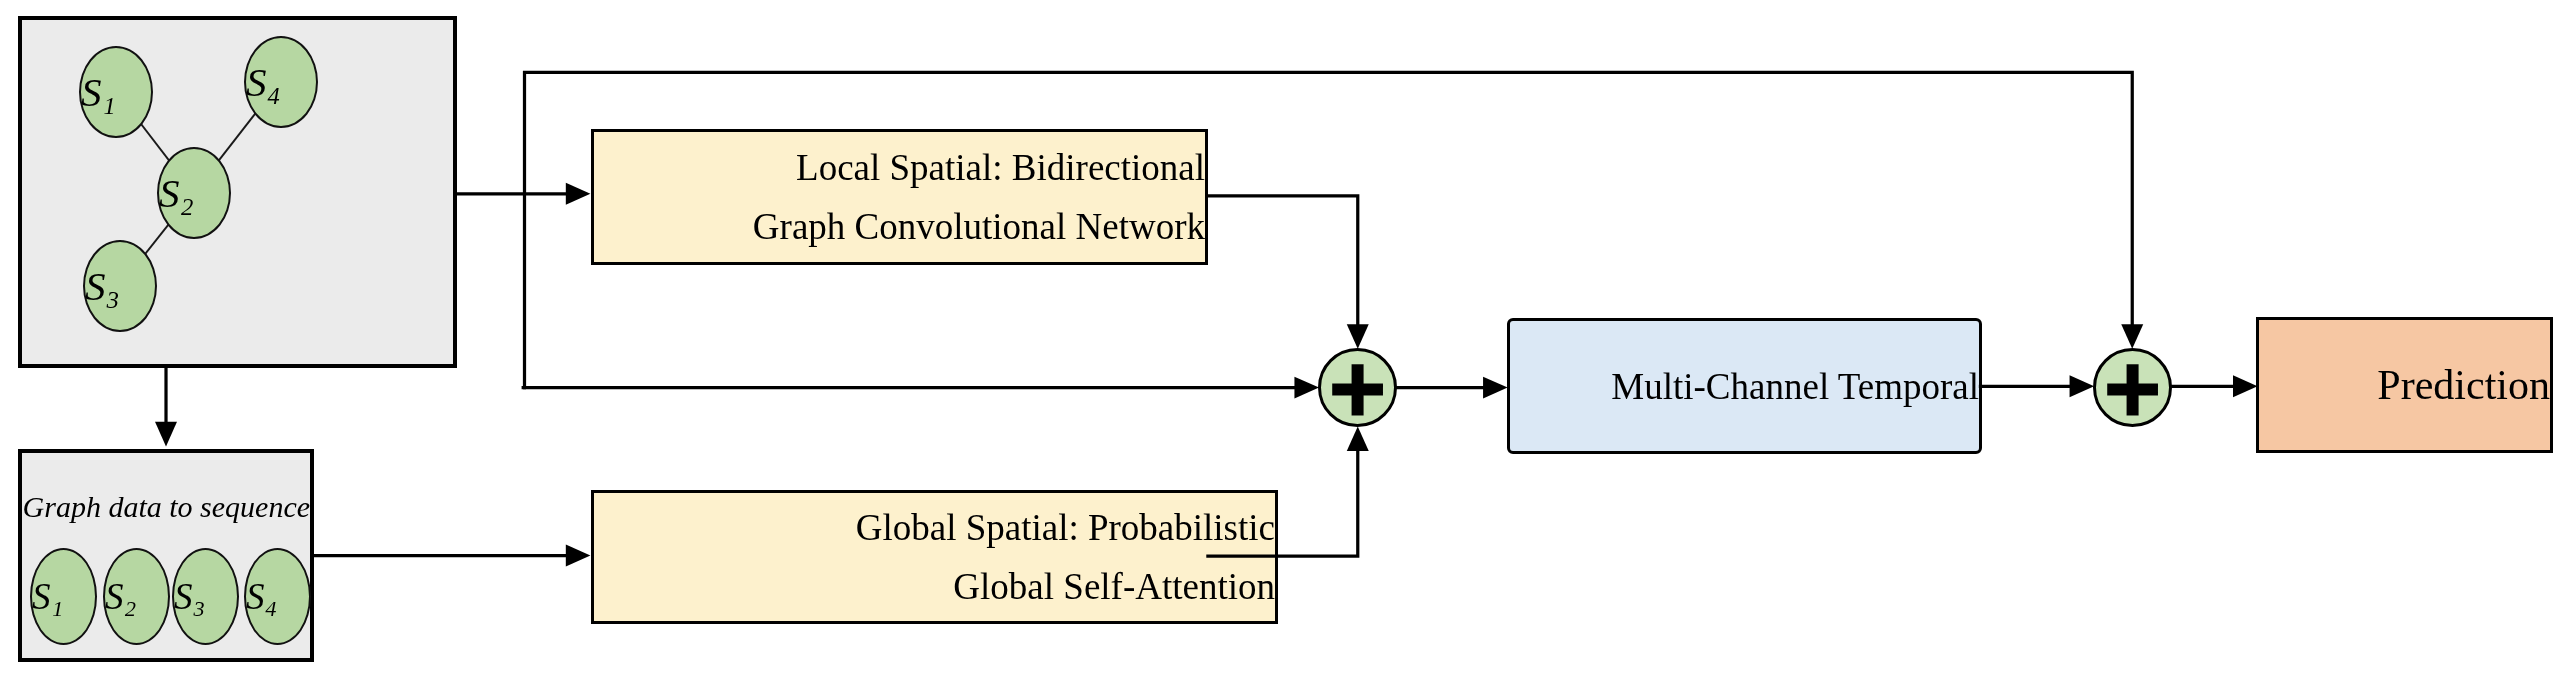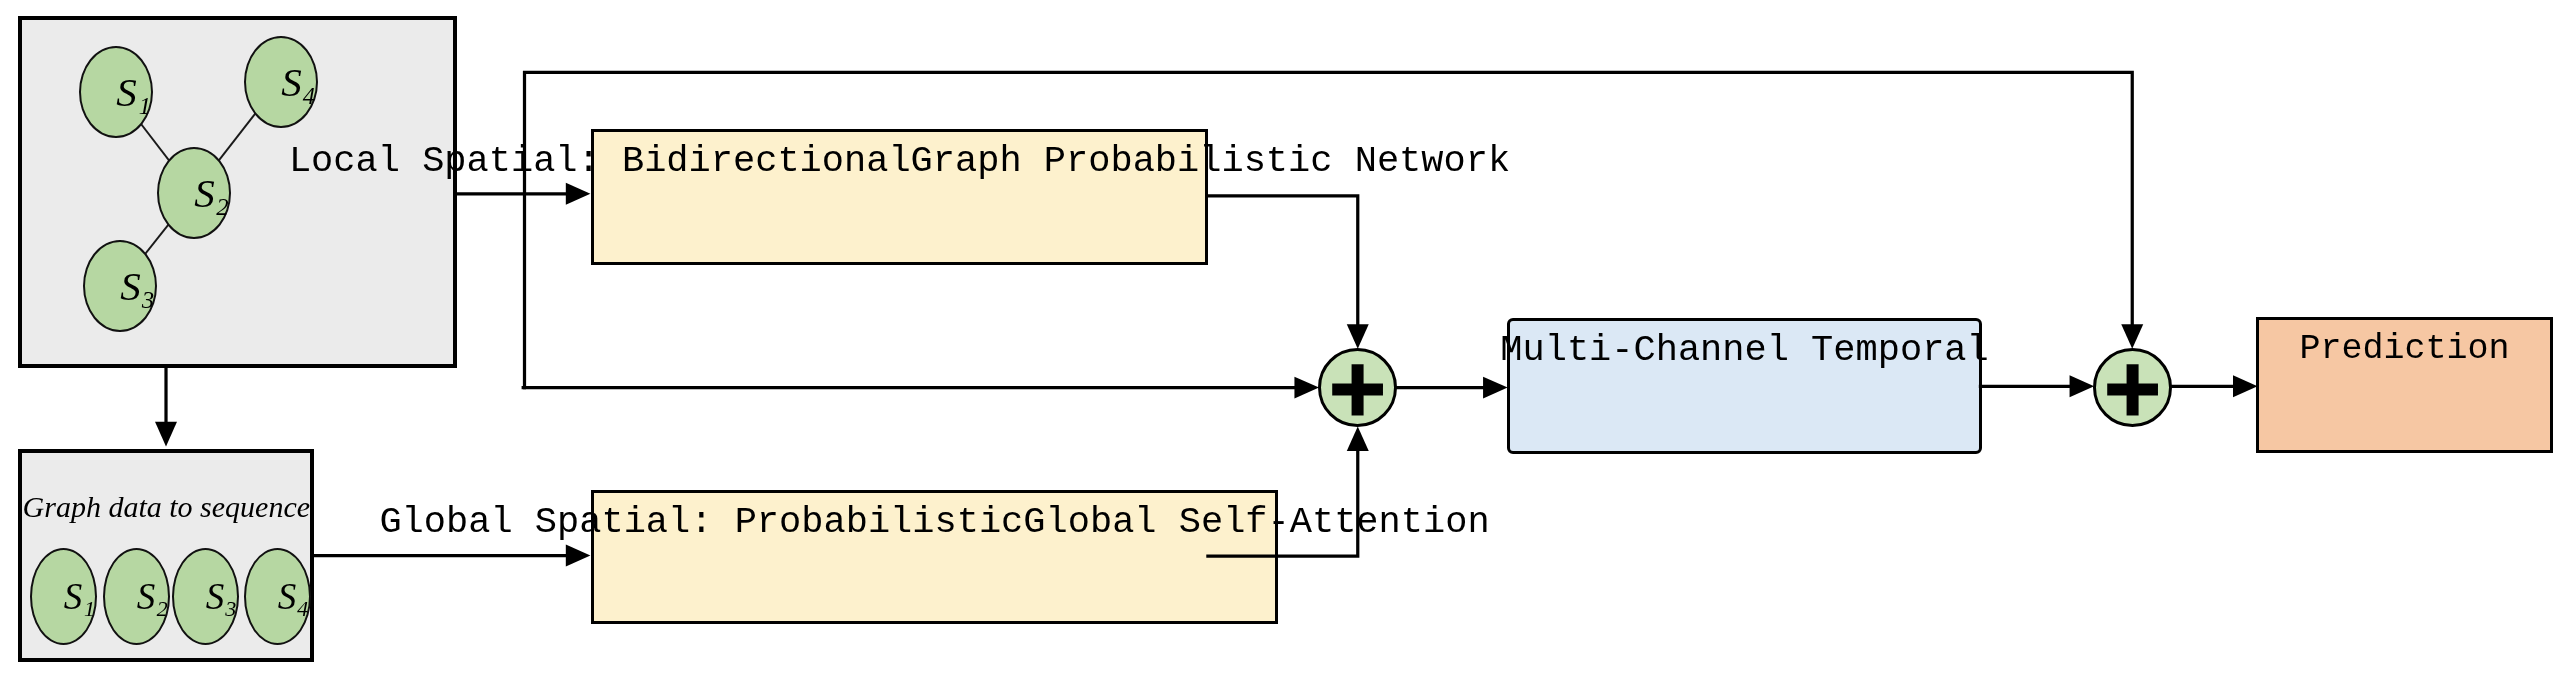--- a/index.html
+++ b/index.html
@@ -3,31 +3,31 @@
 <meta charset="utf-8">
 <style>
   :root{
     --background:#ffffff; --panel-gray:#ebebeb; --node-green:#b6d7a2; --plus-green:#c9e2b8;
     --box-yellow:#fdf1cd; --box-blue:#dbe8f5; --box-orange:#f6c7a3; --line-black:#000000;
   }
   html,body{margin:0;padding:0;background:#fff;}
   .canvas{position:relative;width:2576px;height:679px;background:var(--background);
           font-family:"Liberation Serif","DejaVu Serif",serif;color:#000;overflow:hidden;}
   .wires{position:absolute;left:0;top:0;width:2576px;height:679px;z-index:2;pointer-events:none;}
-  .box{position:absolute;box-sizing:border-box;z-index:1;display:flex;flex-direction:row;
-       align-items:flex-start;justify-content:center;text-align:center;font-family:Liberation Mono, monospace;}
+  .box{position:absolute;box-sizing:border-box;z-index:1;display:flex;flex-direction:column;
+       align-items:flex-end;justify-content:center;text-align:center;}
   .gray-panel{background:var(--panel-gray);border:4.5px solid var(--line-black);}
   .module{border:3.9px solid var(--line-black);font-size:37px;line-height:59px;}
   .module .line,{white-space:nowrap;}
   .line{white-space:nowrap;}
   .yellow{background:var(--box-yellow);}
   .blue{background:var(--box-blue);border-radius:6px;}
-  .orange{background:var(--box-orange);font-size:35px;}
+  .orange{background:var(--box-orange);font-size:42px;}
   .node{position:absolute;box-sizing:border-box;z-index:3;background:var(--node-green);
-        border:2.6px solid #111;border-radius:50%;display:flex;align-items:center;justify-content:flex-end;
+        border:2.6px solid #111;border-radius:50%;display:flex;align-items:center;justify-content:flex-start;
         font-style:italic;font-size:41px;}
   .seq-title{position:absolute;z-index:3;font-style:italic;font-size:30px;line-height:45px;
              text-align:center;white-space:nowrap;}
   .plus{position:absolute;box-sizing:border-box;z-index:3;width:79px;height:79px;border-radius:50%;
         background:var(--plus-green);border:3.9px solid var(--line-black);
         display:flex;align-items:center;justify-content:center;
         font-family:"DejaVu Sans",sans-serif;font-weight:bold;font-size:76px;
         -webkit-text-stroke:3.2px #000;}
 </style>
 </head>
@@ -91,21 +91,21 @@
   </div>
   <div class="node" style="left:172px;top:548px;width:67px;height:97px;font-size:37px;">
     <span>S₃</span>
   </div>
   <div class="node" style="left:244px;top:548px;width:67px;height:97px;font-size:37px;">
     <span>S₄</span>
   </div>
 
   <div class="box module yellow" style="left:591px;top:129px;width:617px;height:136px;">
     <div class="line">Local Spatial: Bidirectional</div>
-    <div class="line">Graph Probabilistic Network</div>
+    <div class="line">Graph Convolutional Network</div>
   </div>
 
   <div class="box module yellow" style="left:591px;top:490px;width:687px;height:134px;">
     <div class="line">Global Spatial: Probabilistic</div>
     <div class="line">Global Self-Attention</div>
   </div>
 
   <div class="plus" style="left:1318px;top:348px;">
     <span>+</span>
   </div>

